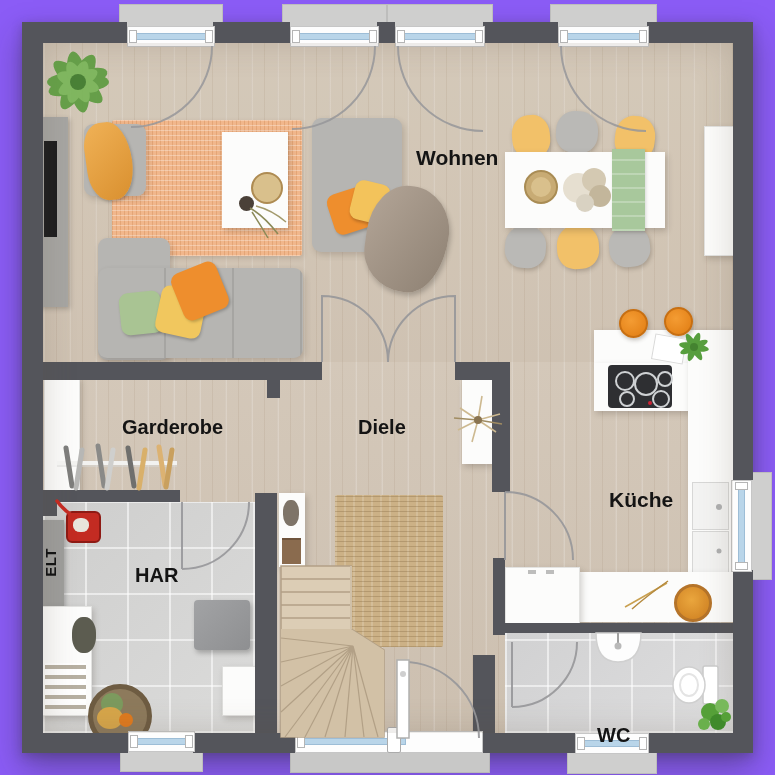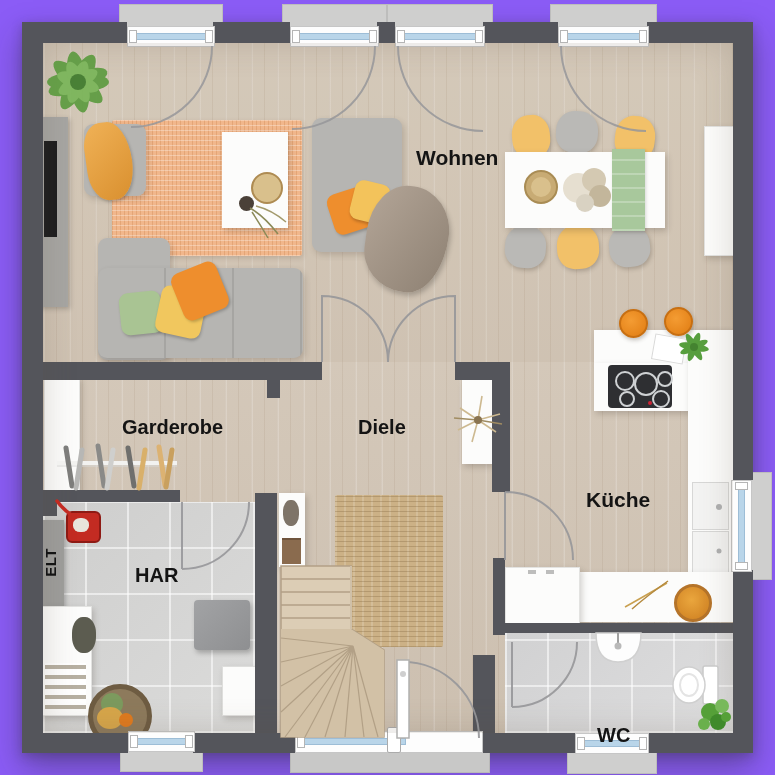--- a/index.html
+++ b/index.html
@@ -358,17 +358,17 @@
     </g>
 
     <path d="M70,514 q-8,-6 -13,-13" stroke="#c32b22" stroke-width="3.5" fill="none" stroke-linecap="round"></path>
   </svg>
 
   <div class="abs inner-shade"></div>
 
   <div class="room-label big" style="left:416px;top:146px;">Wohnen</div>
   <div class="room-label" style="left:122px;top:416px;">Garderobe</div>
   <div class="room-label" style="left:358px;top:416px;">Diele</div>
-  <div class="room-label big" style="left:586px;top:488px;">Küche</div>
+  <div class="room-label big" style="left:609px;top:488px;">Küche</div>
   <div class="room-label" style="left:135px;top:564px;">HAR</div>
   <div class="room-label rot" style="left:28px;top:554px;width:44px;text-align:center;">ELT</div>
   <div class="room-label" style="left:597px;top:680px;margin-top:44px;">WC</div>
 </div>
 
 </body></html>

